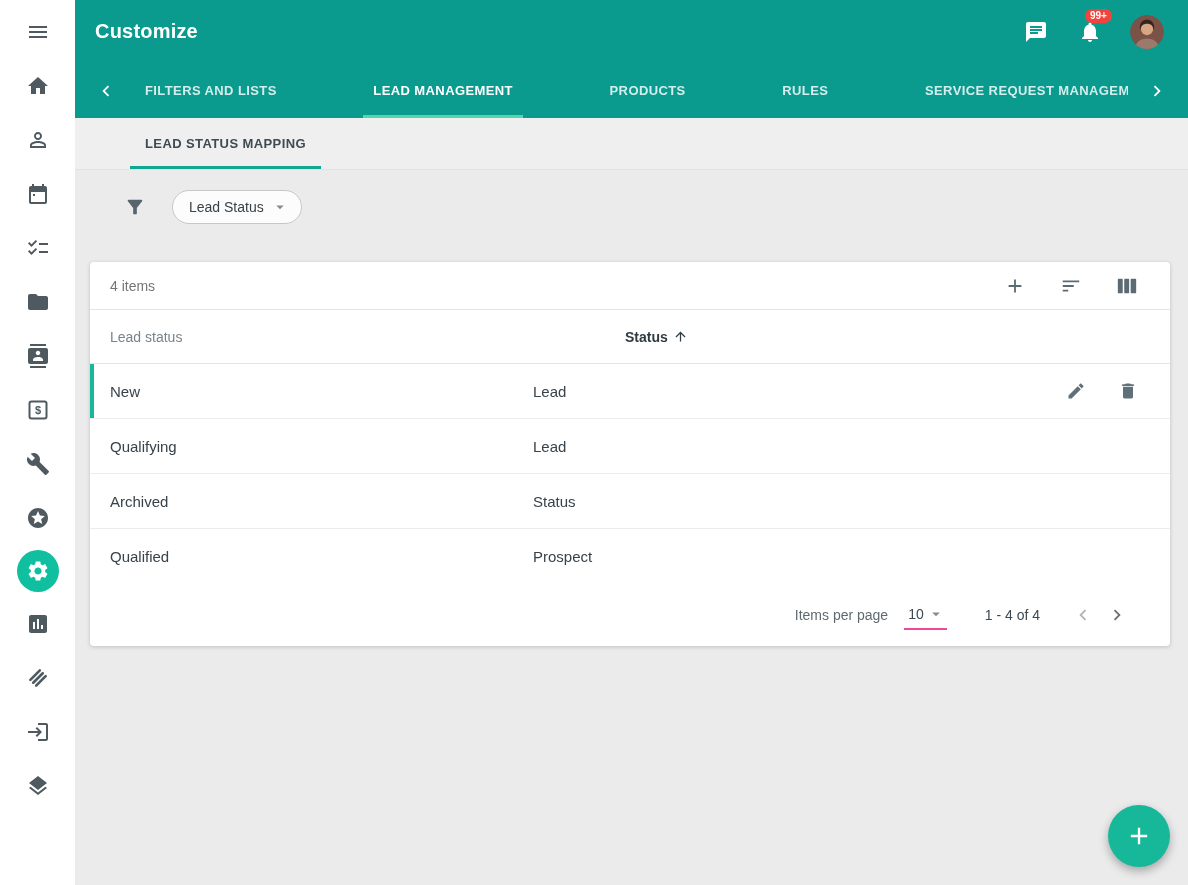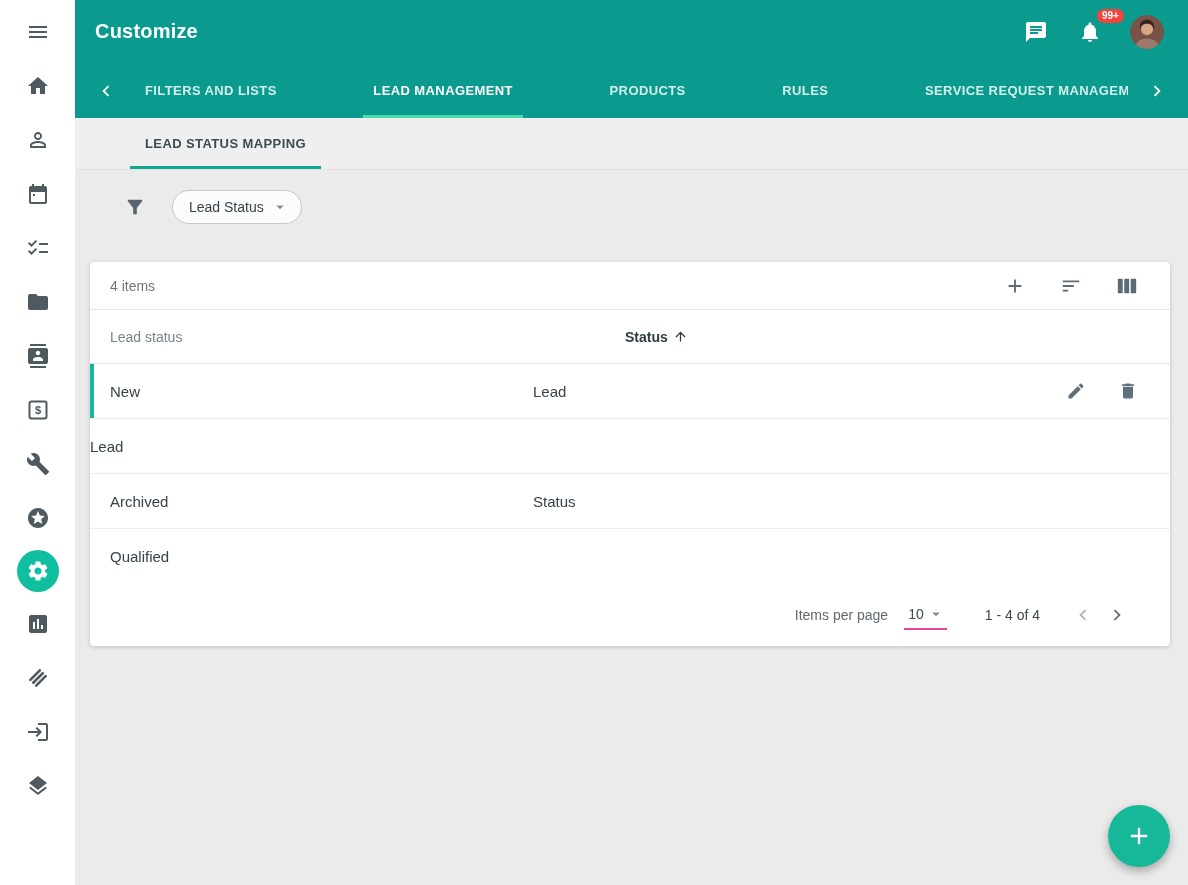--- a/index.html
+++ b/index.html
@@ -19,21 +19,21 @@
 
   
   .main { flex:1; display:flex; flex-direction:column; position:relative; min-width:0; }
 
   .topbar { height:63px; background:#0a9b8e; display:flex; align-items:center; padding:0 24px 0 20px; flex-shrink:0; }
   .topbar h1 { color:#fff; font-size:20px; font-weight:bold; letter-spacing:.2px; }
   .topbar-actions { margin-left:auto; display:flex; align-items:center; gap:26px; }
   .icon-btn { background:none; border:none; color:#fff; cursor:pointer; position:relative;
               width:28px; height:28px; display:flex; align-items:center; justify-content:center; }
   .icon-btn svg { width:24px; height:24px; fill:currentColor; }
-  .badge { position:absolute; top:-9px; left:21px; background:#f4433c; color:#fff; font-size:10px;
+  .badge { position:absolute; top:-9px; left:9px; background:#f4433c; color:#fff; font-size:10px;
            font-weight:bold; padding:2px 5px; border-radius:9px; line-height:1; }
   .avatar-btn { width:34px; height:34px; border-radius:50%; overflow:hidden; border:none; padding:0;
                 background:none; cursor:pointer; }
   .avatar-btn svg { width:34px; height:34px; }
 
   
   .tabstrip { height:55px; background:#0a9b8e; display:flex; align-items:stretch; padding:0 10px; flex-shrink:0; }
   .tab-scroll-btn { width:42px; background:none; border:none; color:#fff; display:flex; align-items:center;
                     justify-content:center; cursor:pointer; }
   .tab-scroll-btn svg { width:22px; height:22px; fill:currentColor; }
@@ -358,30 +358,32 @@
               <span>
                   <svg viewBox="0 0 24 24" width="20" height="20" fill="currentColor">
                     <path d="M6 19c0 1.1.9 2 2 2h8c1.1 0 2-.9 2-2V7H6v12zM19 4h-3.5l-1-1h-5l-1 1H5v2h14V4z"></path>
                   </svg>
                 </span>
             </button>
           </span>
         </div>
 
         <div class="trow">
+          <span class="cell-lead">Qualifying</span>
           <span class="cell-status">Lead</span>
         </div>
 
         <div class="trow">
           <span class="cell-lead">Archived</span>
           <span class="cell-status">Status</span>
         </div>
 
         <div class="trow last">
           <span class="cell-lead">Qualified</span>
+          <span class="cell-status">Prospect</span>
         </div>
 
         <div class="pagination">
           <span class="ipp-label">Items per page</span>
           <button class="ipp-select">
             <span>10</span>
             <span>
                 <svg viewBox="0 0 24 24" width="18" height="18">
                   <path d="M7 10l5 5 5-5z"></path>
                 </svg>

